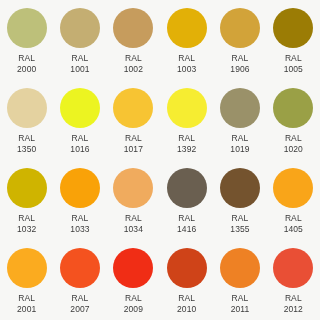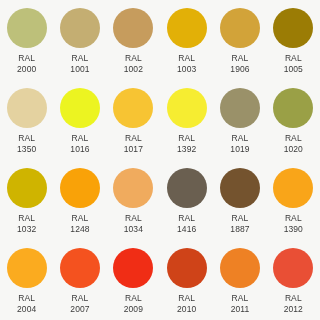--- a/index.html
+++ b/index.html
@@ -141,56 +141,56 @@
       <div class="swatch-dot" style="background: rgb(207, 180, 0);"></div>
       <div class="swatch-label">
         <span class="lbl-prefix">RAL</span>
         <span class="lbl-code">1032</span>
       </div>
     </div>
     <div class="swatch-cell">
       <div class="swatch-dot" style="background: rgb(249, 162, 8);"></div>
       <div class="swatch-label">
         <span class="lbl-prefix">RAL</span>
-        <span class="lbl-code">1248</span>
+        <span class="lbl-code">1033</span>
       </div>
     </div>
     <div class="swatch-cell">
       <div class="swatch-dot" style="background: rgb(240, 171, 94);"></div>
       <div class="swatch-label">
         <span class="lbl-prefix">RAL</span>
         <span class="lbl-code">1034</span>
       </div>
     </div>
     <div class="swatch-cell">
       <div class="swatch-dot" style="background: rgb(106, 95, 80);"></div>
       <div class="swatch-label">
         <span class="lbl-prefix">RAL</span>
         <span class="lbl-code">1416</span>
       </div>
     </div>
     <div class="swatch-cell">
       <div class="swatch-dot" style="background: rgb(116, 83, 46);"></div>
       <div class="swatch-label">
         <span class="lbl-prefix">RAL</span>
-        <span class="lbl-code">1887</span>
+        <span class="lbl-code">1355</span>
       </div>
     </div>
     <div class="swatch-cell">
       <div class="swatch-dot" style="background: rgb(249, 165, 25);"></div>
       <div class="swatch-label">
         <span class="lbl-prefix">RAL</span>
-        <span class="lbl-code">1390</span>
+        <span class="lbl-code">1405</span>
       </div>
     </div>
     <div class="swatch-cell">
       <div class="swatch-dot" style="background: rgb(251, 171, 31);"></div>
       <div class="swatch-label">
         <span class="lbl-prefix">RAL</span>
-        <span class="lbl-code">2004</span>
+        <span class="lbl-code">2001</span>
       </div>
     </div>
     <div class="swatch-cell">
       <div class="swatch-dot" style="background: rgb(244, 82, 31);"></div>
       <div class="swatch-label">
         <span class="lbl-prefix">RAL</span>
         <span class="lbl-code">2007</span>
       </div>
     </div>
     <div class="swatch-cell">

